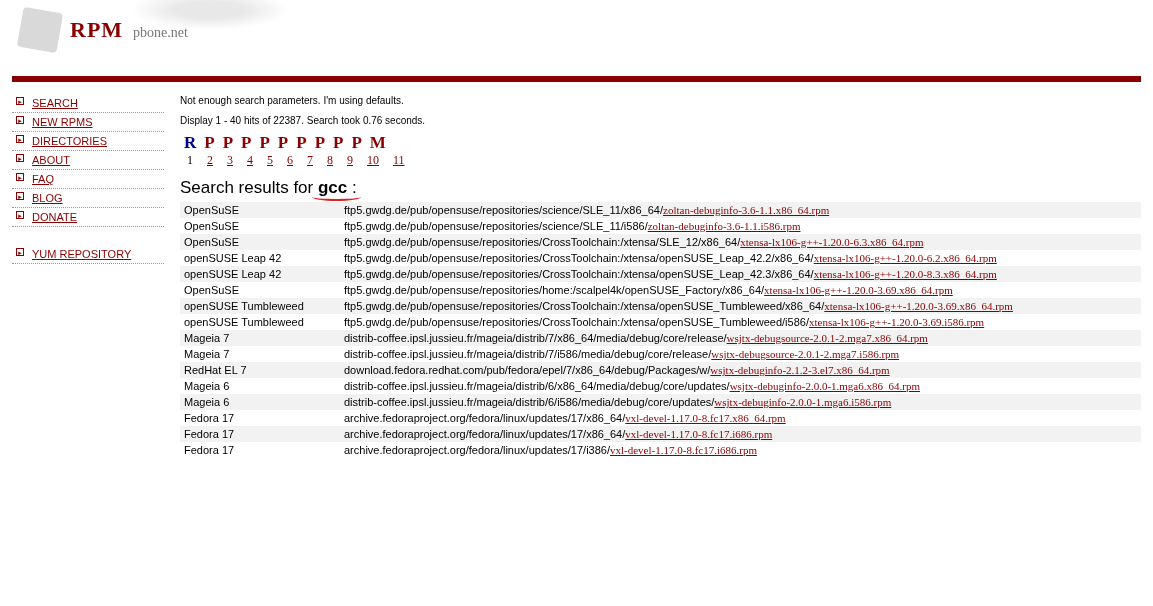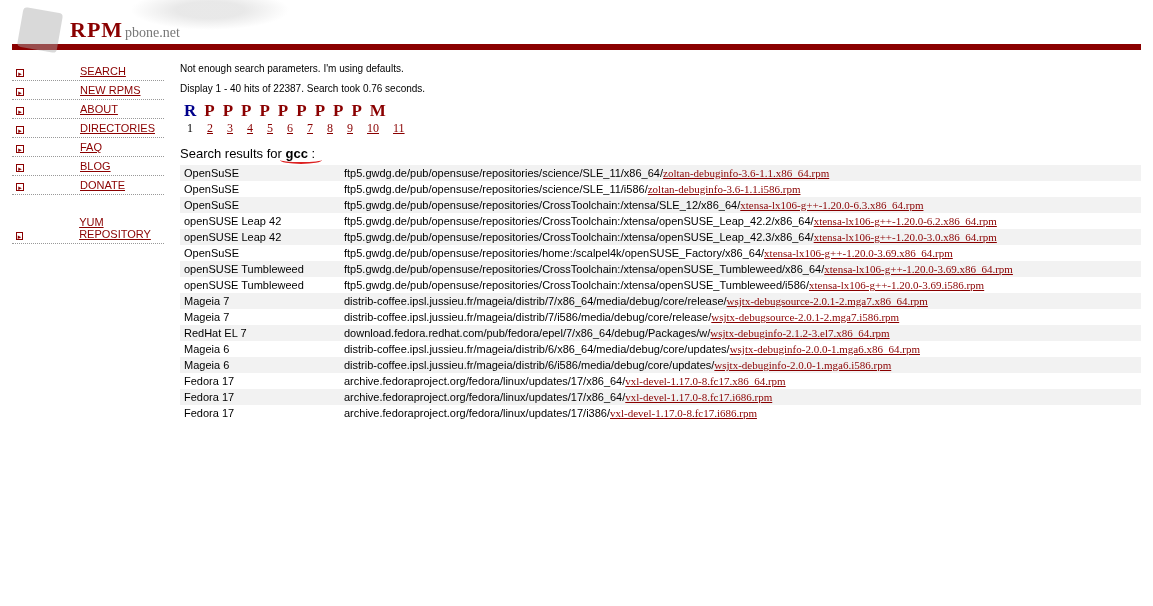--- a/index.html
+++ b/index.html
@@ -1,51 +1,51 @@
 <!DOCTYPE html>
 <html><head>
 <meta charset="utf-8">
 <style>
   * { box-sizing: border-box; margin: 0; padding: 0; }
   body { font-family: Verdana, Arial, sans-serif; font-size: 12px; background: #fff; color: #000; }
   .page { width: 1153px; margin: 0 auto; background: #fff; }
-  .header { height: 44px; position: relative; background: #fff; padding-left: 20px; }
+  .header { height: 76px; position: relative; background: #fff; padding-left: 20px; }
   .logo-area { display: flex; align-items: center; height: 60px; }
   .logo-cube { width: 40px; height: 40px; background: #aaa; opacity:.45; border-radius:4px; transform: rotate(10deg); margin-right:10px; }
   .logo-text { display: flex; align-items: baseline; }
   .logo-rpm { font-family: Georgia, serif; font-weight: bold; font-size: 22px; color: #8a0000; letter-spacing:1px; }
-  .logo-sub { font-family: Georgia, serif; font-size: 14px; color: #777; margin-left:2px; }
+  .logo-sub { font-family: Georgia, serif; font-size: 14px; color: #777; margin-left:10px; }
   .swirl {
     position:absolute; left:130px; top:-10px; width:160px; height:40px;
     background: radial-gradient(ellipse at center, rgba(180,180,180,.3) 30%, transparent 70%);
     border-radius:50%;
   }
   .redbar { height: 6px; background: #8a0000; margin: 0 12px; }
   .main { display: flex; padding: 12px; }
   .sidebar { width: 152px; flex-shrink: 0; }
   .nav-item {
     border-bottom: 1px dotted #999;
     padding: 3px 0 3px 4px;
-    display: flex; align-items: flex-end; gap: 48px;
+    display: flex; align-items: flex-start;
   }
   .nav-bullet {
     width: 8px; height: 8px; border: 1px solid #8a0000;
     display:inline-flex; align-items:center; justify-content:center; margin-right:8px;
     font-size:7px; color:#8a0000; line-height:1;
   }
   .nav-link { color: #8a0000; text-decoration: underline; font-size: 11px; }
   .nav-gap { height: 18px; }
   .content { flex: 1; padding-left: 16px; }
   .msg { font-size: 10px; line-height: 1.35; margin-bottom:6px; }
   .pager { text-align: left; margin: 4px 0 10px; font-family: Georgia, serif; }
   .pager-row1 span { font-size: 17px; font-weight: bold; color:#8a0000; padding:0 4px; }
   .pager-row1 span.current { color:#00008b; }
   .pager-row2 a, .pager-row2 span { font-size:12px; padding:0 7px; text-decoration:underline; color:#8a0000; }
   .pager-row2 span.current { color:#000; text-decoration:none; }
-  .search-title { font-size: 13px; margin: 6px 0 4px; }
+  .search-title { font-size: 17px; margin: 6px 0 4px; }
   .search-title b { font-weight: bold; }
   .underline-red {
     position: relative; display:inline-block;
   }
   .underline-red::after {
     content:''; position:absolute; left:-6px; right:-14px; bottom:-3px; height:6px;
     border-bottom:2px solid #d22; border-radius:50%;
   }
   table.results { width: 100%; border-collapse: collapse; }
   table.results td { padding: 2px 4px; vertical-align: top; font-size:11px; }
@@ -77,25 +77,25 @@
           <div class="nav-item">
             <span class="nav-bullet">▸</span>
             <a class="nav-link" href="#">SEARCH</a>
           </div>
           <div class="nav-item">
             <span class="nav-bullet">▸</span>
             <a class="nav-link" href="#">NEW RPMS</a>
           </div>
           <div class="nav-item">
             <span class="nav-bullet">▸</span>
+            <a class="nav-link" href="#">DIRECTORIES</a>
+          </div>
+          <div class="nav-item">
+            <span class="nav-bullet">▸</span>
             <a class="nav-link" href="#">ABOUT</a>
-          </div>
-          <div class="nav-item">
-            <span class="nav-bullet">▸</span>
-            <a class="nav-link" href="#">DIRECTORIES</a>
           </div>
           <div class="nav-item">
             <span class="nav-bullet">▸</span>
             <a class="nav-link" href="#">FAQ</a>
           </div>
           <div class="nav-item">
             <span class="nav-bullet">▸</span>
             <a class="nav-link" href="#">BLOG</a>
           </div>
           <div class="nav-item">
@@ -138,21 +138,21 @@
             <tr class="odd">
               <td class="distro">OpenSuSE</td>
               <td class="path">ftp5.gwdg.de/pub/opensuse/repositories/CrossToolchain:/xtensa/SLE_12/x86_64/<a class="rpm" href="#">xtensa-lx106-g++-1.20.0-6.3.x86_64.rpm</a></td>
             </tr>
             <tr class="even">
               <td class="distro">openSUSE Leap 42</td>
               <td class="path">ftp5.gwdg.de/pub/opensuse/repositories/CrossToolchain:/xtensa/openSUSE_Leap_42.2/x86_64/<a class="rpm" href="#">xtensa-lx106-g++-1.20.0-6.2.x86_64.rpm</a></td>
             </tr>
             <tr class="odd">
               <td class="distro">openSUSE Leap 42</td>
-              <td class="path">ftp5.gwdg.de/pub/opensuse/repositories/CrossToolchain:/xtensa/openSUSE_Leap_42.3/x86_64/<a class="rpm" href="#">xtensa-lx106-g++-1.20.0-3.0.x86_64.rpm</a></td>
+              <td class="path">ftp5.gwdg.de/pub/opensuse/repositories/CrossToolchain:/xtensa/openSUSE_Leap_42.3/x86_64/<a class="rpm" href="#">xtensa-lx106-g++-1.20.0-8.3.x86_64.rpm</a></td>
             </tr>
             <tr class="even">
               <td class="distro">OpenSuSE</td>
               <td class="path">ftp5.gwdg.de/pub/opensuse/repositories/home:/scalpel4k/openSUSE_Factory/x86_64/<a class="rpm" href="#">xtensa-lx106-g++-1.20.0-3.69.x86_64.rpm</a></td>
             </tr>
             <tr class="odd">
               <td class="distro">openSUSE Tumbleweed</td>
               <td class="path">ftp5.gwdg.de/pub/opensuse/repositories/CrossToolchain:/xtensa/openSUSE_Tumbleweed/x86_64/<a class="rpm" href="#">xtensa-lx106-g++-1.20.0-3.69.x86_64.rpm</a></td>
             </tr>
             <tr class="even">

